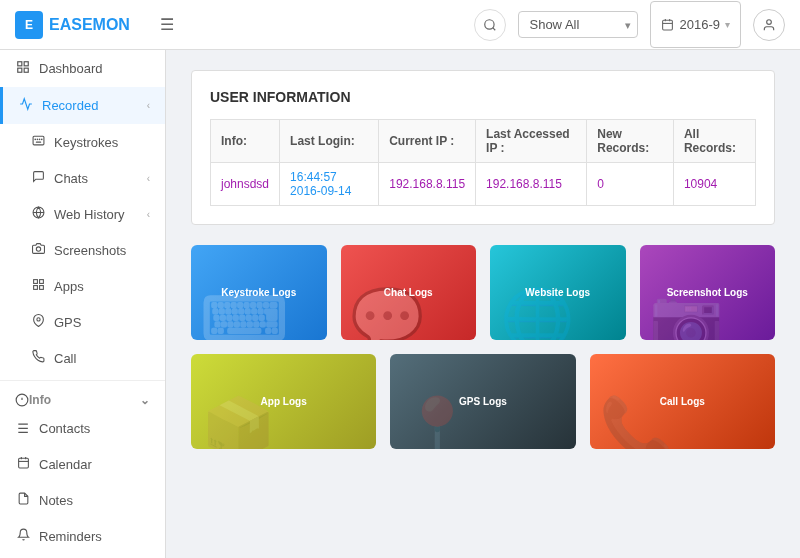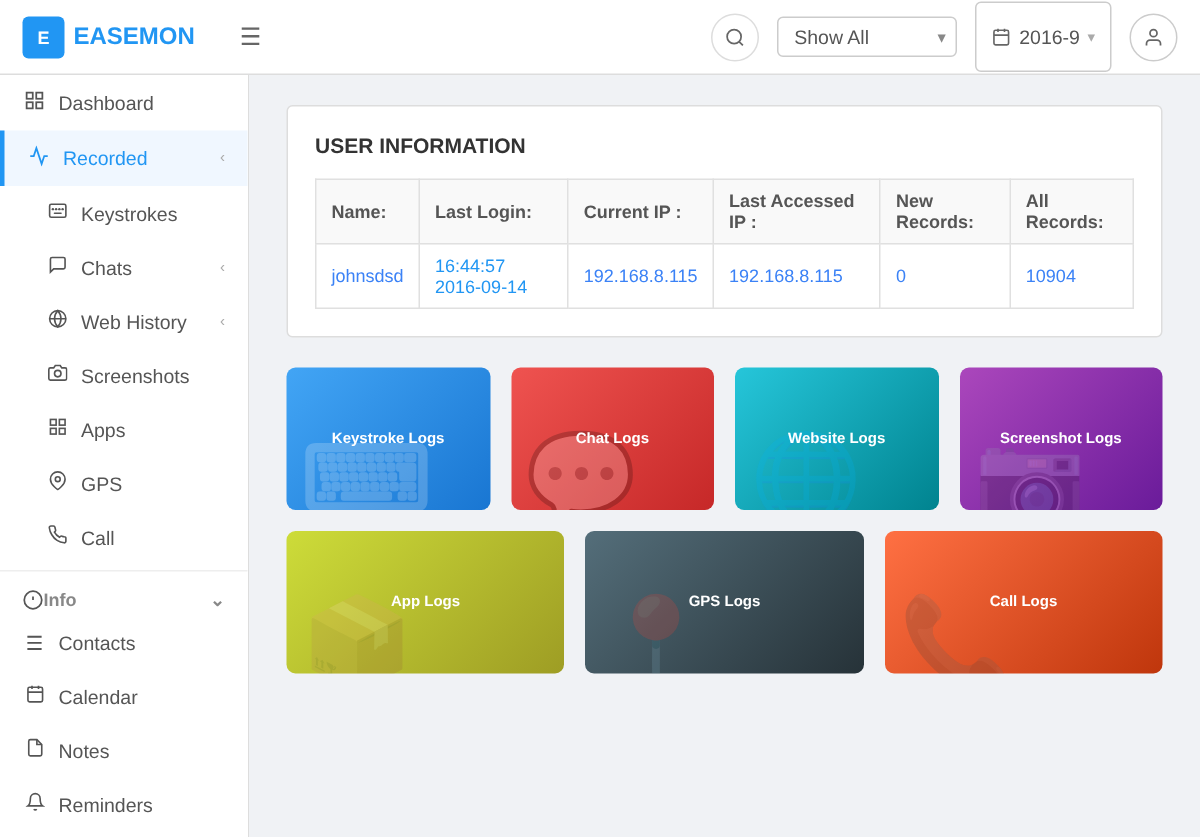--- a/index.html
+++ b/index.html
@@ -147,21 +147,21 @@
       background: #f9f9f9;
       border: 1px solid #e0e0e0;
       padding: 7px 10px;
       text-align: left;
       font-weight: 600;
       color: #555;
     }
     .user-table td {
       border: 1px solid #e0e0e0;
       padding: 7px 10px;
-      color: #3b82f6;
+      color: #a21caf;
     }
     .user-table td.link { color: #2196f3; }
 
     
     .cards-grid {
       display: grid;
       grid-template-columns: repeat(4, 1fr);
       gap: 14px;
       margin-bottom: 14px;
     }
@@ -404,21 +404,21 @@
 
     </aside>
 
     <main class="content">
 
       <div class="user-info-card">
         <div class="user-info-title">USER INFORMATION</div>
         <table class="user-table">
           <thead>
             <tr>
-              <th>Name:</th>
+              <th>Info:</th>
               <th>Last Login:</th>
               <th>Current IP :</th>
               <th>Last Accessed IP :</th>
               <th>New Records:</th>
               <th>All Records:</th>
             </tr>
           </thead>
           <tbody>
             <tr>
               <td>johnsdsd</td>

